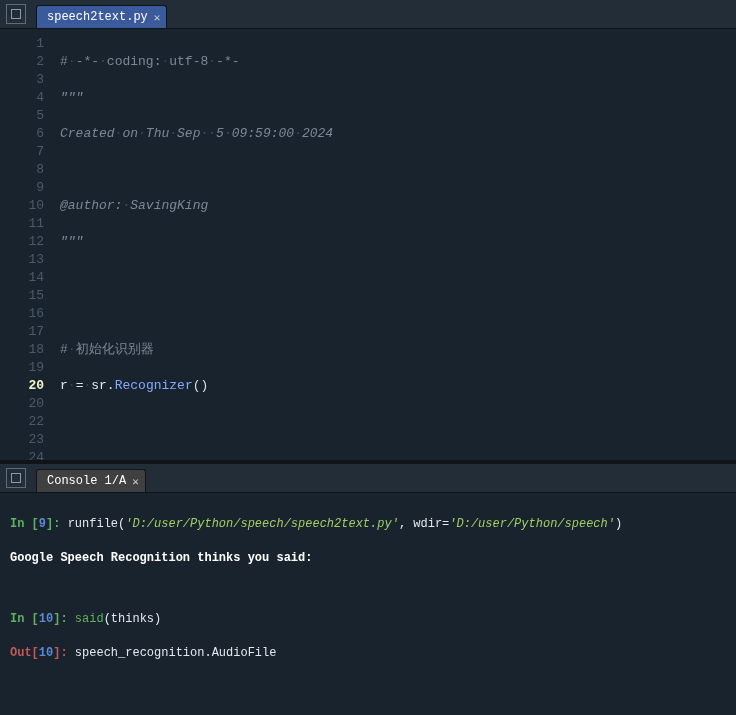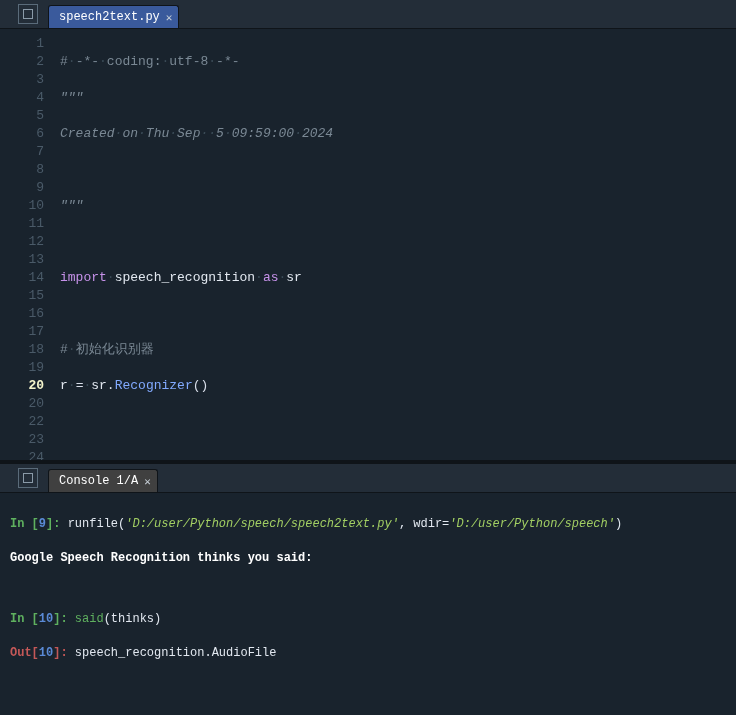--- a/index.html
+++ b/index.html
@@ -1,17 +1,17 @@
 <!DOCTYPE html>
 <html><head>
 <meta charset="utf-8">
 <style>
   html,body{margin:0;padding:0;background:#19232d;font-family:Consolas,"Courier New",monospace;font-size:13px;color:#d8dee9;height:100%}
   .pane{display:flex;flex-direction:column}
-  .tabbar{height:28px;background:#232d38;border-bottom:1px solid #0f1419;display:flex;align-items:flex-end;padding-left:18px;gap:4px}
+  .tabbar{height:28px;background:#232d38;border-bottom:1px solid #0f1419;display:flex;align-items:flex-end;padding-left:6px;gap:4px}
   .window-icon{width:18px;height:18px;border:1px solid #5a6b7a;margin-bottom:4px;margin-right:6px;display:flex;align-items:center;justify-content:center}
   .window-icon::before{content:"";width:8px;height:8px;border:1px solid #8a9aa8}
   .tab{background:#3a4756;color:#fff;padding:4px 6px 4px 10px;border:1px solid #0f1419;border-bottom:none;display:flex;align-items:center;gap:6px;font-size:12px;border-radius:3px 3px 0 0}
   .tab.active{background:#3a5a9c}
   .tab .x{color:#c8d0d8;font-size:11px}
   .editor{display:flex;background:#19232d;overflow:hidden}
   .gutter{background:#19232d;color:#4a5a68;text-align:right;padding:6px 10px 6px 0;user-select:none;min-width:44px;line-height:18px;white-space:pre}
   .gutter .ln{height:18px}
   .gutter .cur{color:#f5f5cc;font-weight:bold}
   .code{padding:6px 0 6px 6px;line-height:18px;white-space:pre;flex:1;overflow-x:auto}
@@ -51,23 +51,23 @@
         <span class="x">✕</span>
       </div>
     </div>
     <div class="editor scroll">
       <div class="gutter" id="gutter"><div class="ln">1</div><div class="ln">2</div><div class="ln">3</div><div class="ln">4</div><div class="ln">5</div><div class="ln">6</div><div class="ln">7</div><div class="ln">8</div><div class="ln">9</div><div class="ln">10</div><div class="ln">11</div><div class="ln">12</div><div class="ln">13</div><div class="ln">14</div><div class="ln">15</div><div class="ln">16</div><div class="ln">17</div><div class="ln">18</div><div class="ln">19</div><div class="ln cur">20</div><div class="ln">20</div><div class="ln">22</div><div class="ln">23</div><div class="ln">24</div></div>
       <div class="code">
 <div class="codeline"><span class="cm">#<span class="ws">·</span>-*-<span class="ws">·</span>coding:<span class="ws">·</span>utf-8<span class="ws">·</span>-*-</span></div>
 <div class="codeline"><span class="doc">"""</span></div>
 <div class="codeline"><span class="doc">Created<span class="ws">·</span>on<span class="ws">·</span>Thu<span class="ws">·</span>Sep<span class="ws">··</span>5<span class="ws">·</span>09:59:00<span class="ws">·</span>2024</span></div>
 <div class="codeline"></div>
+<div class="codeline"><span class="doc">@author:<span class="ws">·</span>SavingKing</span></div>
 <div class="codeline"><span class="doc">"""</span></div>
 <div class="codeline"></div>
-<div class="codeline"><span class="kw">import</span><span class="ws">·</span><span class="id">speech_recognition</span><span class="ws">·</span><span class="kw">as</span><span class="ws">·</span><span class="id">sr</span></div>
 <div class="codeline"></div>
 <div class="codeline"><span class="cm">#<span class="ws">·</span>初始化识别器</span></div>
 <div class="codeline"><span class="id">r</span><span class="ws">·</span><span class="op">=</span><span class="ws">·</span><span class="id">sr</span><span class="pn">.</span><span class="fn">Recognizer</span><span class="pn">()</span></div>
 <div class="codeline"></div>
 
 
 
 
 
 

